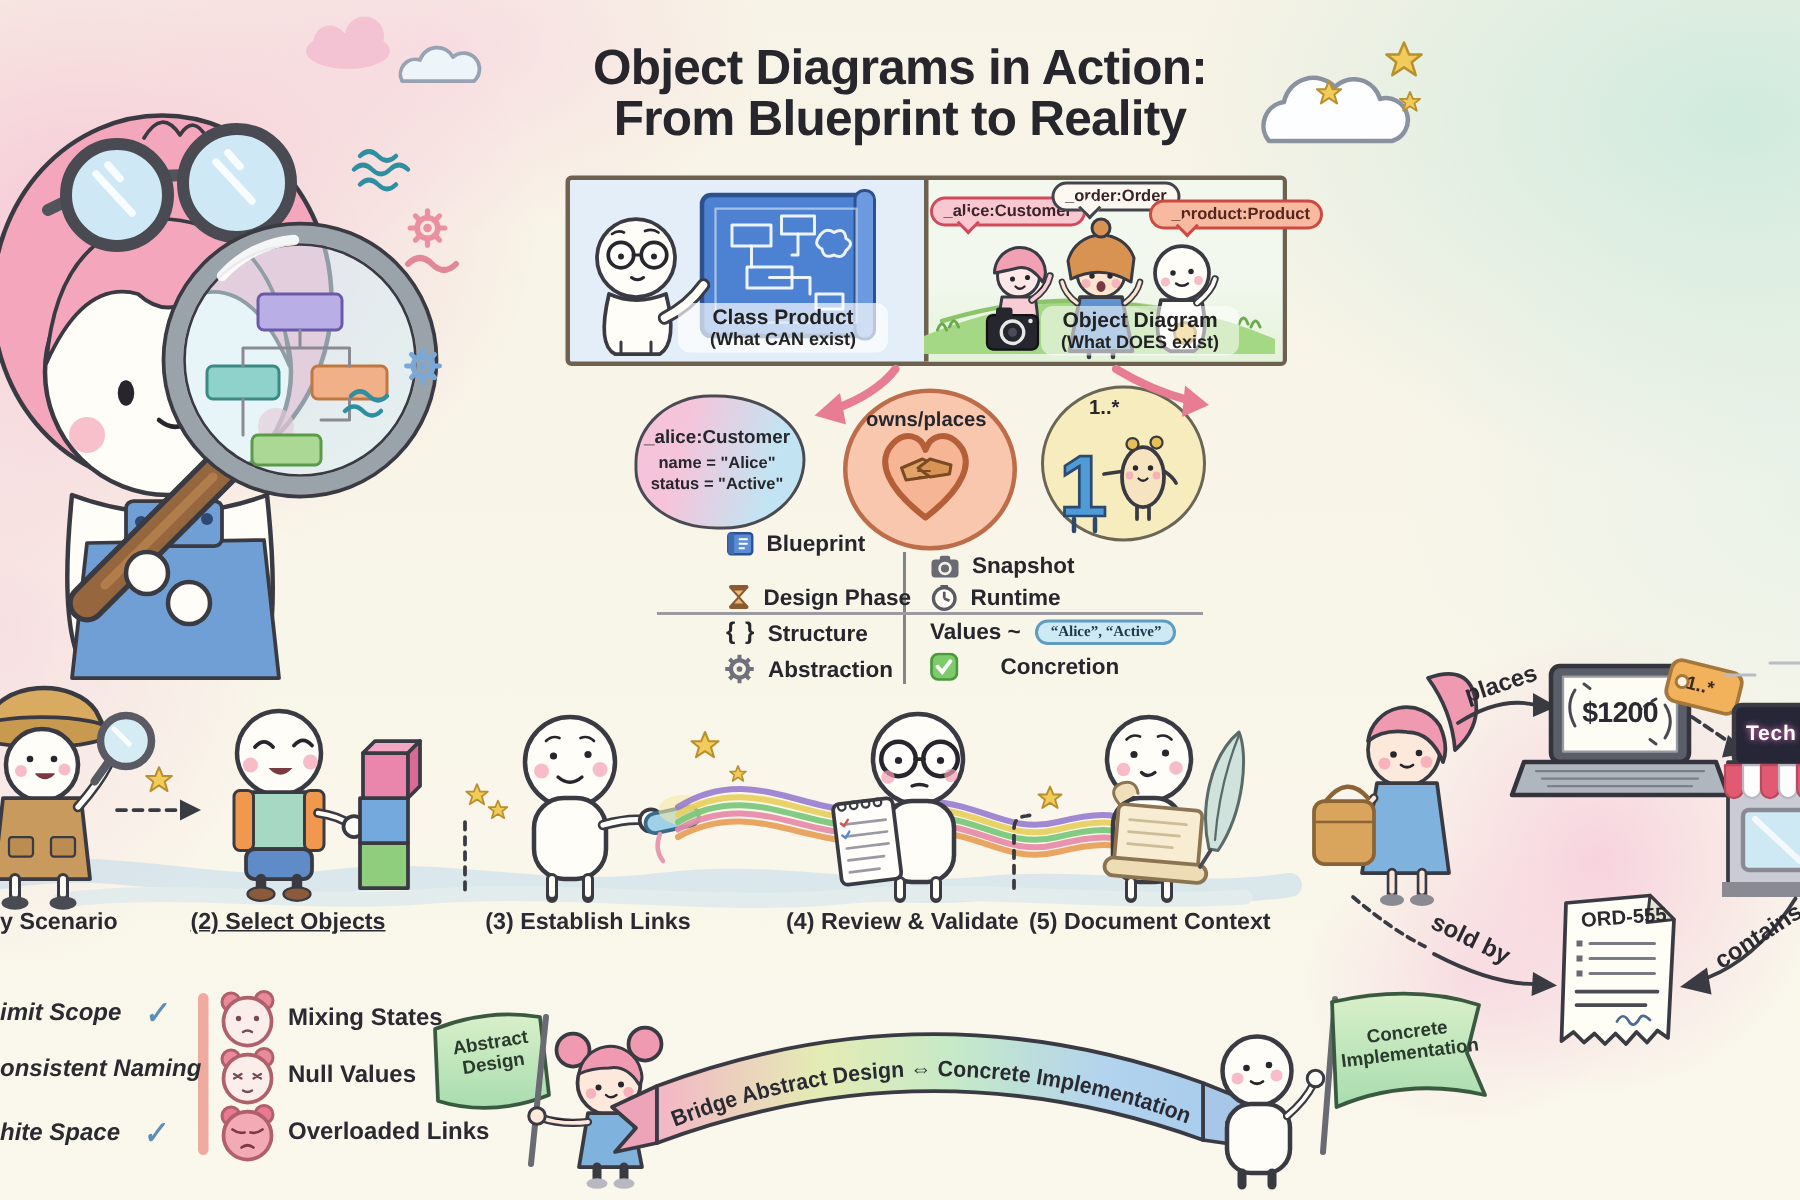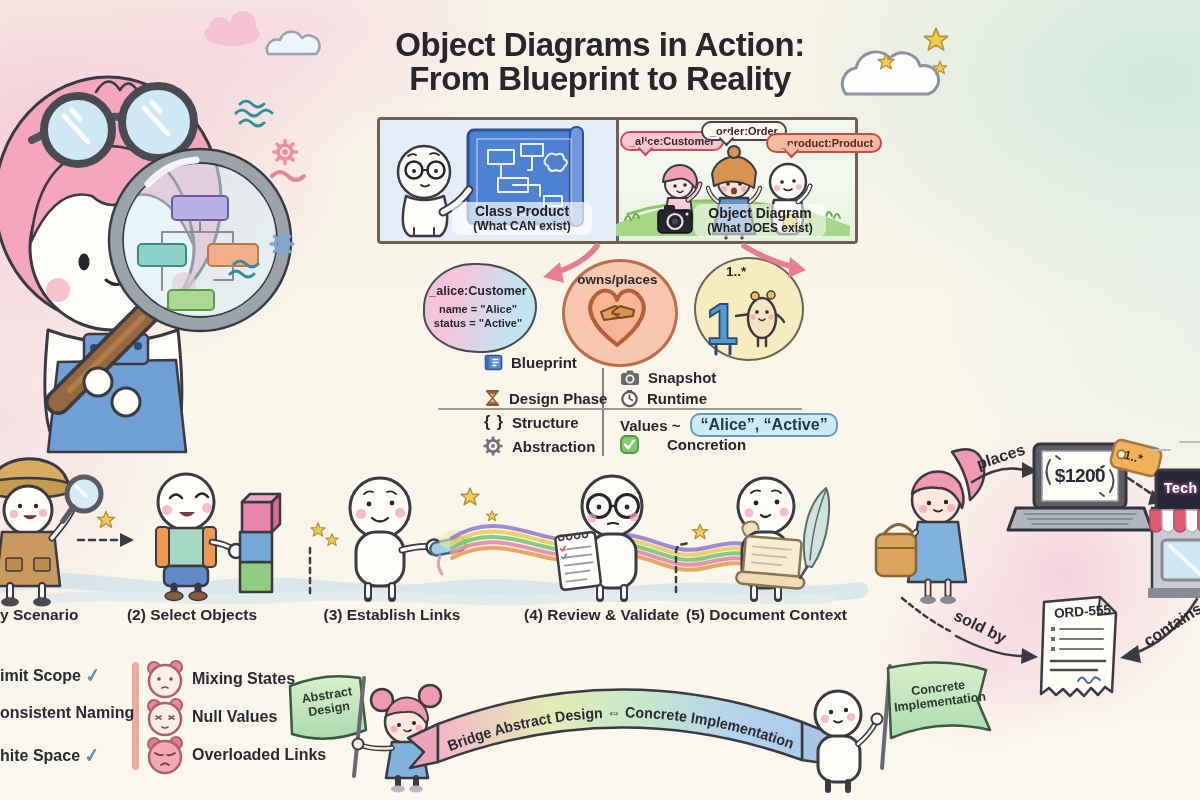--- a/index.html
+++ b/index.html
@@ -28,27 +28,27 @@
   .panel-label .small{font-size:12px;}
   .bubble{position:absolute;font-weight:bold;font-size:11px;color:#3a2228;border-radius:10px;padding:2px 7px;white-space:nowrap;z-index:4;}
   .bubble:after{content:"";position:absolute;left:18px;bottom:-5px;width:9px;height:9px;transform:rotate(45deg);background:inherit;border:inherit;border-top:none;border-left:none;}
   
   .obj-circle{position:absolute;}
   #circ-alice{left:423px;top:263px;width:110px;height:86px;background:linear-gradient(105deg,#f6c4da 28%,#c2e4f2 78%);border:2.5px solid #4a4a52;border-radius:46% 54% 50% 50%/52% 50% 54% 46%;}
   #circ-owns{left:562px;top:259px;width:110px;height:102px;background:#f8c7ad;border:3px solid #bd6d4a;border-radius:50%;}
   #circ-mult{left:694px;top:257px;width:106px;height:100px;background:#f7ecbe;border:2.5px solid #6a6656;border-radius:50%;}
   
   .lg-row{position:absolute;display:flex;align-items:center;gap:8px;font-weight:bold;font-size:15px;color:#26262c;z-index:4;white-space:nowrap;}
-  .pill{display:inline-block;background:#cde9f4;border:2px solid #5f9cbf;border-radius:10px;font-size:16px;font-weight:bold;color:#1e3a4a;padding:1px 8px;margin-left:2px;}
+  .pill{display:inline-block;background:#cde9f4;border:2px solid #5f9cbf;border-radius:10px;font-size:10px;font-weight:bold;color:#1e3a4a;padding:1px 8px;margin-left:2px;font-family:Liberation Serif, serif;}
   #lg-vline{left:602px;top:368px;width:2px;height:88px;background:#84848c;z-index:2;}
   #lg-hline{left:438px;top:408px;width:364px;height:2px;background:#9a9aa0;z-index:2;}
   
   .step-label{position:absolute;font-weight:bold;font-size:15.5px;color:#2a2a30;text-align:center;z-index:4;white-space:nowrap;}
   
-  .prac{position:absolute;display:flex;align-items:center;gap:4px;font-weight:bold;font-size:16px;color:#2a2a30;z-index:4;white-space:nowrap;}
+  .prac{position:absolute;display:flex;align-items:center;gap:15px;font-weight:bold;font-size:16px;color:#2a2a30;z-index:4;white-space:nowrap;font-style:italic;}
   .prac .check{color:#5b8fb5;font-size:19px;transform:rotate(-8deg);}
   #pit-divider{left:132px;top:662px;width:7px;height:108px;background:#efaba0;border-radius:4px;z-index:2;}
   .pitfall{position:absolute;font-weight:bold;font-size:16px;color:#2a2a30;z-index:4;white-space:nowrap;}
   
   .hand{position:absolute;font-weight:bold;color:#2a2a30;z-index:4;white-space:nowrap;}
   .flag-label{position:absolute;font-weight:bold;font-size:12.5px;color:#2a3a2c;text-align:center;line-height:1.15;z-index:4;}
   .wash{position:absolute;z-index:1;}
 </style>
 </head>
 <body>
@@ -617,21 +617,21 @@
   </div>
   <div class="lg-row" style="left:620px;top:435px;gap:28px;">
     <svg width="19" height="19">
         <rect x="1" y="1" width="17" height="17" rx="4.5" fill="#7ecb6c" stroke="#4a9a3c" stroke-width="1.8"></rect>
         <path d="M5,9.5 L8.2,13 L13.6,5.8" stroke="#fff" stroke-width="2.6" fill="none" stroke-linecap="round"></path>
       </svg>
     <span>Concretion</span>
   </div>
 
   <div class="step-label" style="left:0px;top:606px;width:90px;text-align:left;">y Scenario</div>
-  <div class="step-label" style="left:122px;top:606px;width:140px;">(2) Select Objects</div>
+  <div class="step-label" style="left:122px;top:606px;width:140px;text-decoration:underline;">(2) Select Objects</div>
   <div class="step-label" style="left:322px;top:606px;width:140px;">(3) Establish Links</div>
   <div class="step-label" style="left:524px;top:606px;width:148px;">(4) Review &amp; Validate</div>
   <div class="step-label" style="left:686px;top:606px;width:160px;">(5) Document Context</div>
 
   <div class="prac" style="left:0px;top:664px;">
     <span>imit Scope</span>
     <span class="check">✓</span>
   </div>
   <div class="prac" style="left:0px;top:704px;">
     <span>onsistent Naming</span>

